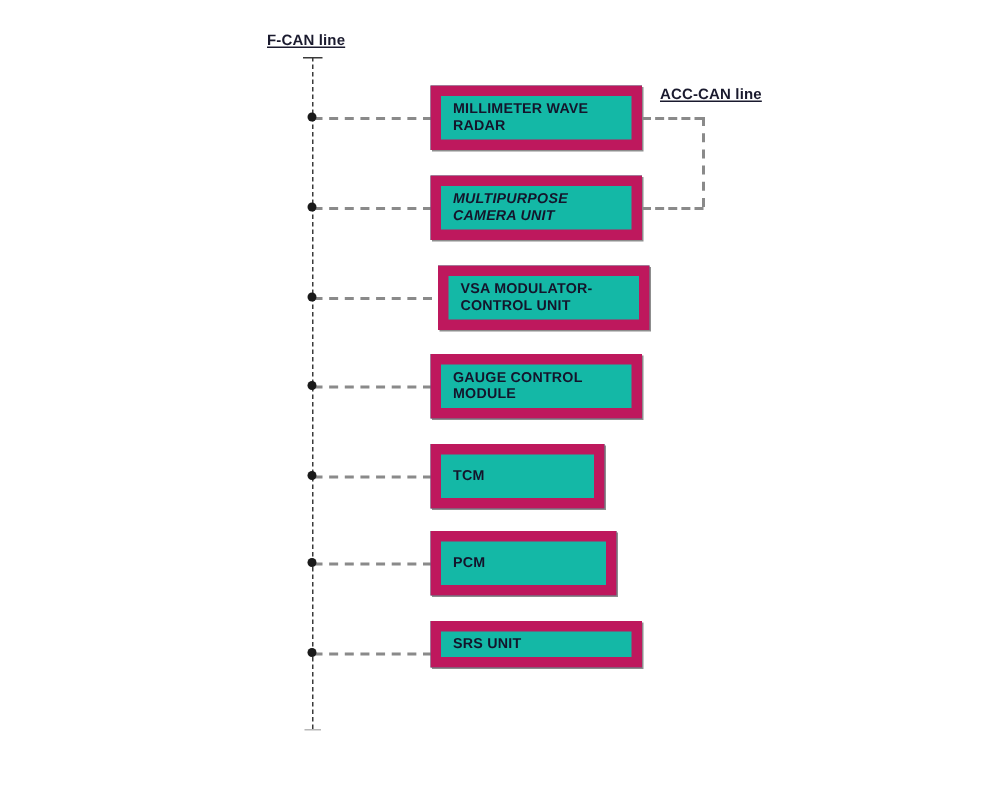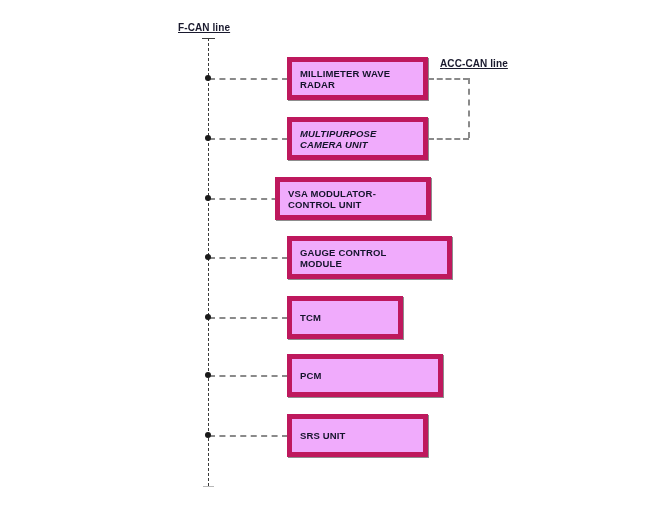--- a/index.html
+++ b/index.html
@@ -50,22 +50,22 @@
     position:absolute;
     width:6px;height:6px;
     background:#1a1a1a;
     border-radius:50%;
   }
 
   
   .unit-box{
     position:absolute;
     box-sizing:border-box;
-    background:#f0abfc;
-    border:5px solid #be185d;
+    background:#14b8a6;
+    border:7px solid #be185d;
     box-shadow:1px 1px 0 0 #8d8d8d;
   }
   .unit-text{
     position:absolute;
     left:8px;
     top:50%;
     transform:translateY(-50%);
     font-size:9.5px;
     font-weight:bold;
     color:#14142b;
@@ -112,43 +112,43 @@
     <div class="unit-text">MULTIPURPOSE
 CAMERA UNIT</div>
   </div>
 
   <div class="acc-h" style="left:428px;top:78px;width:41px;"></div>
   <div class="acc-v" style="left:468px;top:78px;height:60px;"></div>
   <div class="acc-h" style="left:428px;top:138px;width:41px;"></div>
 
   <div class="hbranch" style="left:209px;top:198px;width:79px;"></div>
   <div class="dot" style="left:205px;top:195px;"></div>
-  <div class="unit-box" style="left:275px;top:177px;width:156px;height:43px;">
+  <div class="unit-box" style="left:292px;top:177px;width:141px;height:43px;">
     <div class="unit-text">VSA MODULATOR-
 CONTROL UNIT</div>
   </div>
 
   <div class="hbranch" style="left:209px;top:257px;width:79px;"></div>
   <div class="dot" style="left:205px;top:254px;"></div>
-  <div class="unit-box" style="left:287px;top:236px;width:165px;height:43px;">
+  <div class="unit-box" style="left:287px;top:236px;width:141px;height:43px;">
     <div class="unit-text">GAUGE CONTROL
 MODULE</div>
   </div>
 
   <div class="hbranch" style="left:209px;top:317px;width:79px;"></div>
   <div class="dot" style="left:205px;top:314px;"></div>
   <div class="unit-box" style="left:287px;top:296px;width:116px;height:43px;">
     <div class="unit-text">TCM</div>
   </div>
 
   <div class="hbranch" style="left:209px;top:375px;width:79px;"></div>
   <div class="dot" style="left:205px;top:372px;"></div>
-  <div class="unit-box" style="left:287px;top:354px;width:156px;height:43px;padding-left:31px;">
+  <div class="unit-box" style="left:287px;top:354px;width:124px;height:43px;padding-left:31px;">
     <div class="unit-text">PCM</div>
   </div>
 
   <div class="hbranch" style="left:209px;top:435px;width:79px;"></div>
   <div class="dot" style="left:205px;top:432px;"></div>
-  <div class="unit-box" style="left:287px;top:414px;width:141px;height:43px;">
+  <div class="unit-box" style="left:287px;top:414px;width:141px;height:31px;">
     <div class="unit-text">SRS UNIT</div>
   </div>
 
 </div>
 
 </body></html>

